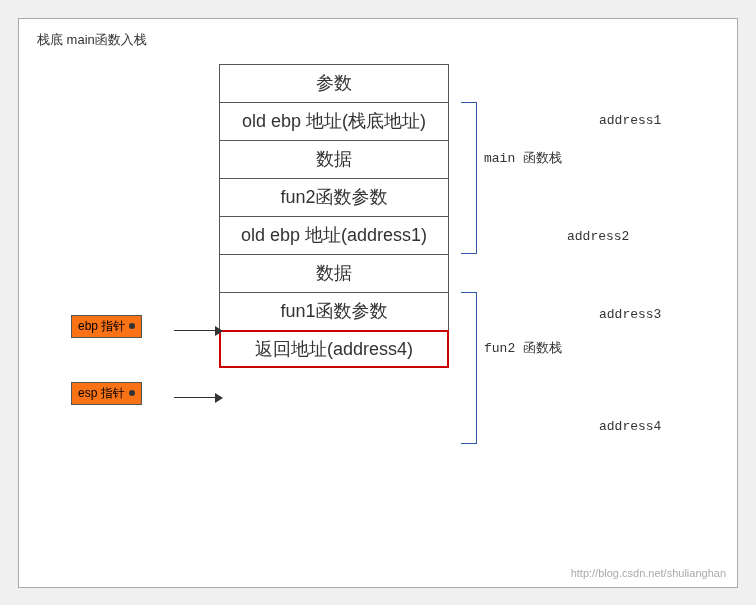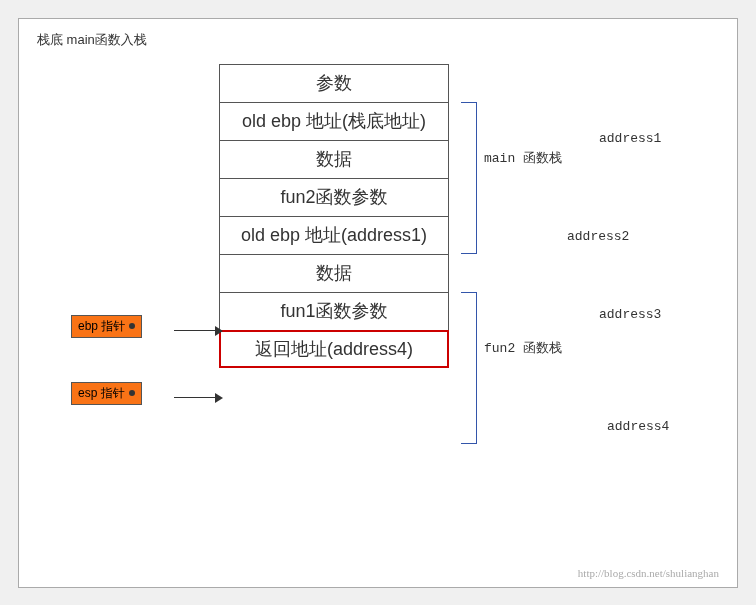--- a/index.html
+++ b/index.html
@@ -88,24 +88,24 @@
       border: 1px solid #555;
       padding: 2px 6px;
       background: #f97316;
       font-size: 12px;
       white-space: nowrap;
     }
     
     .watermark {
       position: absolute;
       bottom: 8px;
-      right: 18px;
+      right: 11px;
       font-size: 11px;
       color: #aaa;
-      font-family: Liberation Serif, serif;
+      font-family: Liberation Sans, sans-serif;
     }
     .dot {
       display: inline-block;
       width: 6px;
       height: 6px;
       background: #333;
       border-radius: 50%;
       margin-left: 4px;
       vertical-align: middle;
     }
@@ -147,35 +147,35 @@
 
     <div class="cell">
       <span>fun1函数参数</span>
     </div>
 
     <div class="cell highlight-red" style="border-bottom: 2px solid #cc0000;">
       <span>返回地址(address4)</span>
     </div>
   </div>
 
-  <div class="addr-label" style="left: 580px; top: 112px; text-align: center;">address1</div>
+  <div class="addr-label" style="left: 580px; top: 94px; text-align: center;">address1</div>
 
   <div class="bracket-main"></div>
 
   <div class="addr-label" style="left: 465px; top: 130px;">main 函数栈</div>
 
   <div class="addr-label" style="left: 548px; top: 210px;">address2</div>
 
   <div class="addr-label" style="left: 580px; top: 288px;">address3</div>
 
   <div class="bracket-fun2"></div>
 
   <div class="addr-label" style="left: 465px; top: 320px;">fun2 函数栈</div>
 
-  <div class="addr-label" style="left: 580px; top: 400px; margin-left: 8px;">address4</div>
+  <div class="addr-label" style="left: 580px; top: 400px;">address4</div>
 
   <div class="pointer-box" style="left: 52px; top: 296px;">
     <span>ebp 指针</span><span class="dot"></span>
   </div>
 
   <div style="position:absolute; left: 155px; top: 311px; width: 45px; height: 1px; background: #333;">
   </div>
 
   <div style="position:absolute; left: 196px; top: 307px; width: 0; height: 0;
               border-top: 5px solid transparent; border-bottom: 5px solid transparent;

